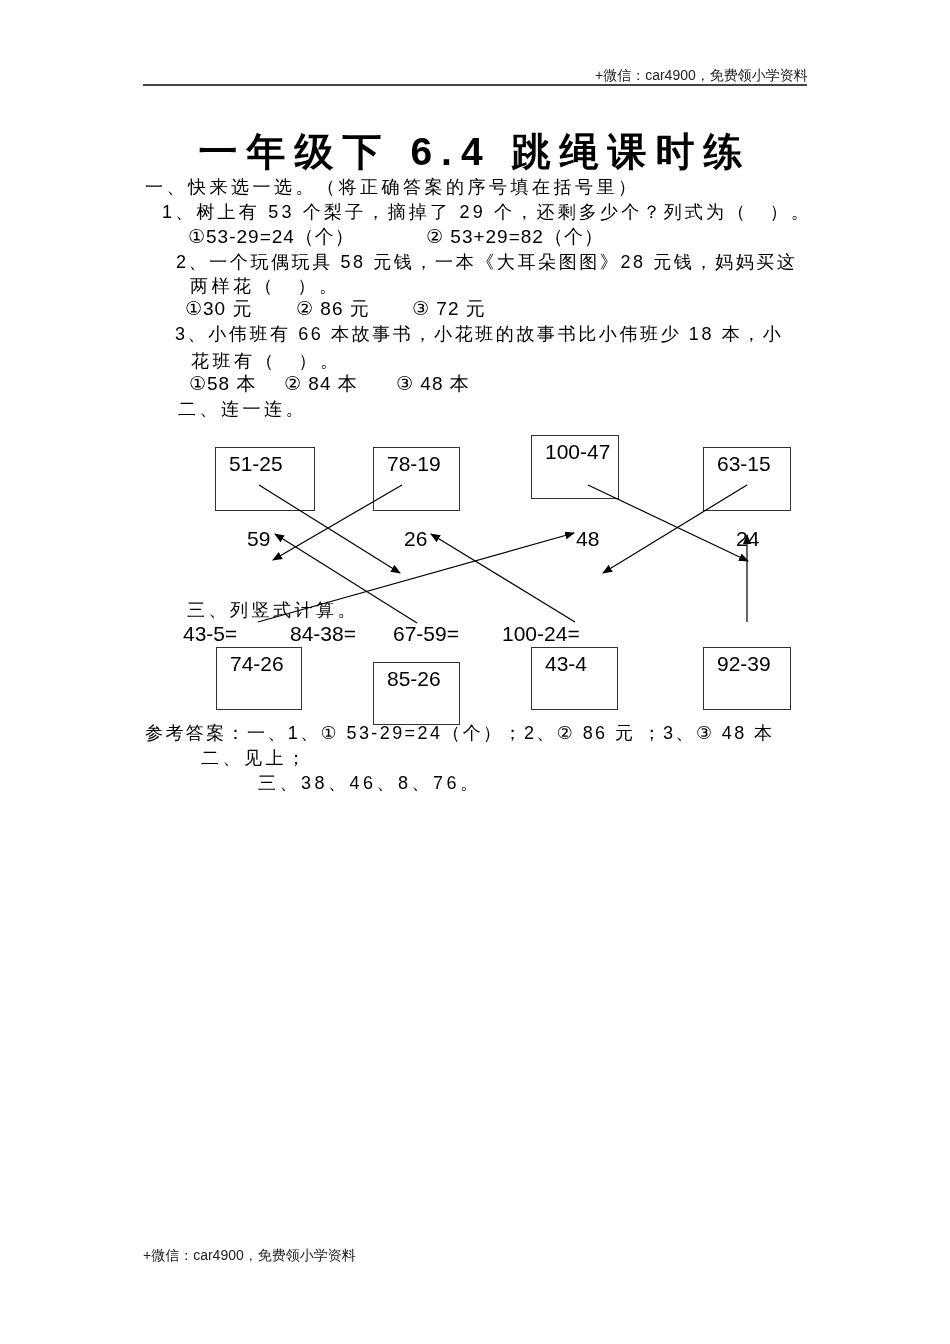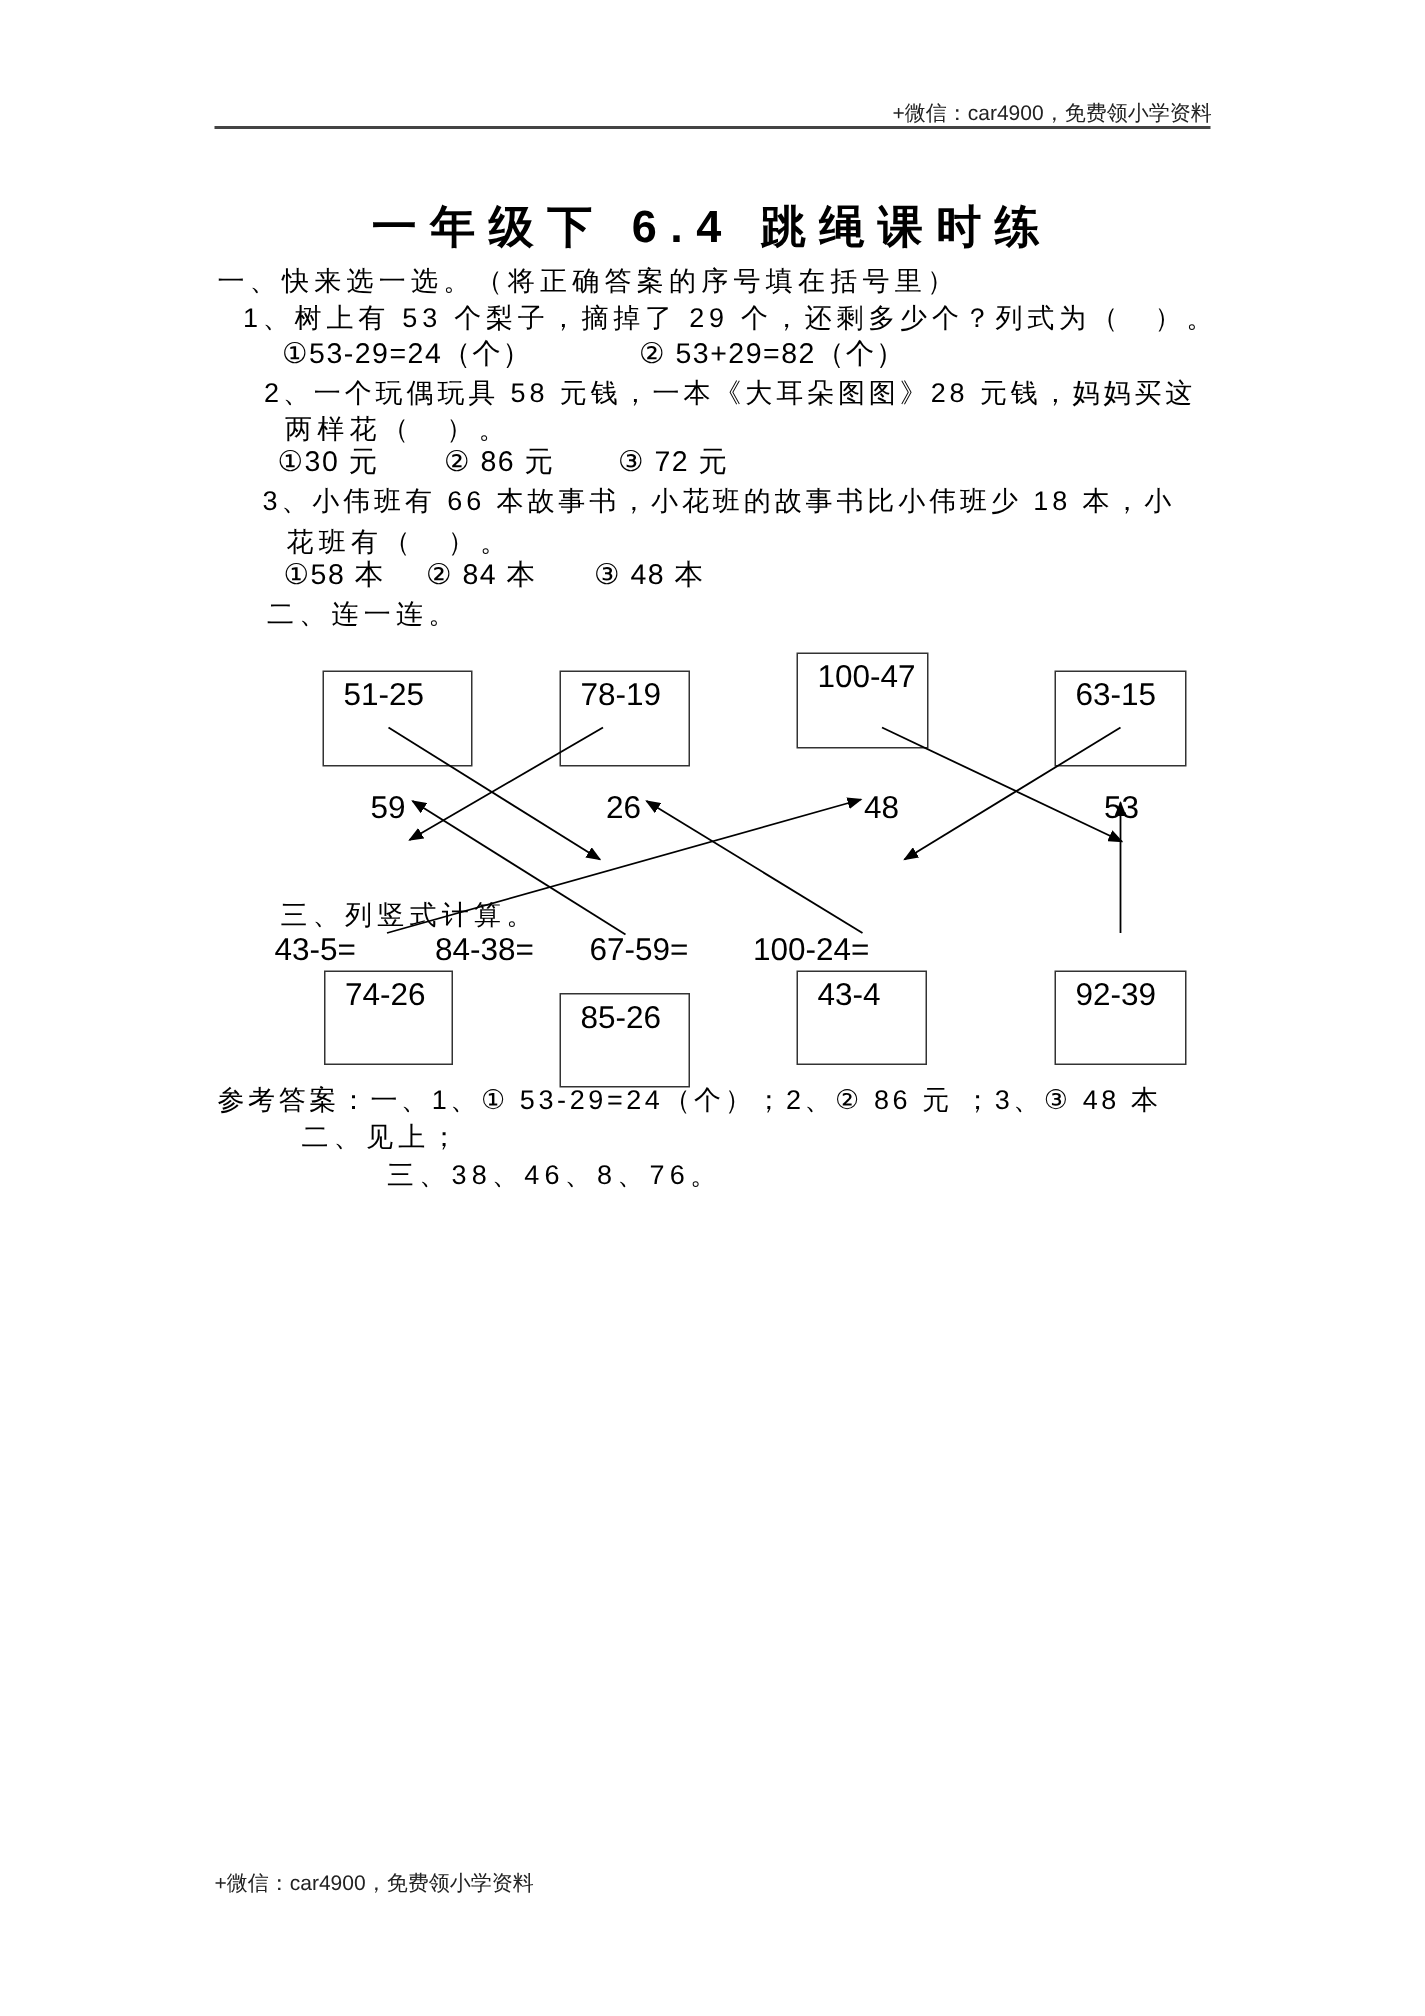--- a/index.html
+++ b/index.html
@@ -2,21 +2,21 @@
 <html><head>
   <meta charset="utf-8">
   <style>
     html, body { margin: 0; padding: 0; background: #ffffff; }
     body { width: 950px; height: 1344px; position: relative; overflow: hidden;
            font-family: "Liberation Sans", "DejaVu Sans", sans-serif; color: #000; }
     .abs { position: absolute; white-space: nowrap; }
     .wm { font-size: 14px; color: #222; line-height: 18px; }
     .rule { position: absolute; left: 143px; width: 664px; top: 84px; height: 2px; background: #444; }
     .title { position: absolute; left: 0; width: 950px; top: 133px; text-align: center;
-             font-size: 30px; line-height: 38px; letter-spacing: 9px; font-weight: bold; }
+             font-size: 39px; line-height: 38px; letter-spacing: 9px; font-weight: bold; }
     .line { font-size: 18px; line-height: 24px; letter-spacing: 3.5px; }
     .opt { font-size: 19px; line-height: 24px; letter-spacing: 1px; }
     .num { font-size: 21px; line-height: 26px; }
     .box { position: absolute; border: 1.5px solid #333; box-sizing: border-box; }
     .box span { position: absolute; left: 13px; top: 3px; font-size: 21px; line-height: 26px; }
     svg.overlay { position: absolute; left: 0; top: 0; pointer-events: none; }
   </style>
 </head>
 <body>
 
@@ -54,21 +54,21 @@
 <div class="box" style="left:531px; top:435px; width:88px; height:64px;">
   <span>100-47</span>
 </div>
 <div class="box" style="left:703px; top:447px; width:88px; height:64px;">
   <span>63-15</span>
 </div>
 
 <div class="abs num" style="left:247px; top:526px;">59</div>
 <div class="abs num" style="left:404px; top:526px;">26</div>
 <div class="abs num" style="left:576px; top:526px;">48</div>
-<div class="abs num" style="left:736px; top:526px;">53</div>
+<div class="abs num" style="left:736px; top:526px;">24</div>
 
 <div class="abs line" style="left:187px; top:598px;">三、列竖式计算。</div>
 <div class="abs num" style="left:183px; top:621px;">43-5=</div>
 <div class="abs num" style="left:290px; top:621px;">84-38=</div>
 <div class="abs num" style="left:393px; top:621px;">67-59=</div>
 <div class="abs num" style="left:502px; top:621px;">100-24=</div>
 
 <div class="box" style="left:216px; top:647px; width:86px; height:63px;">
   <span>74-26</span>
 </div>

